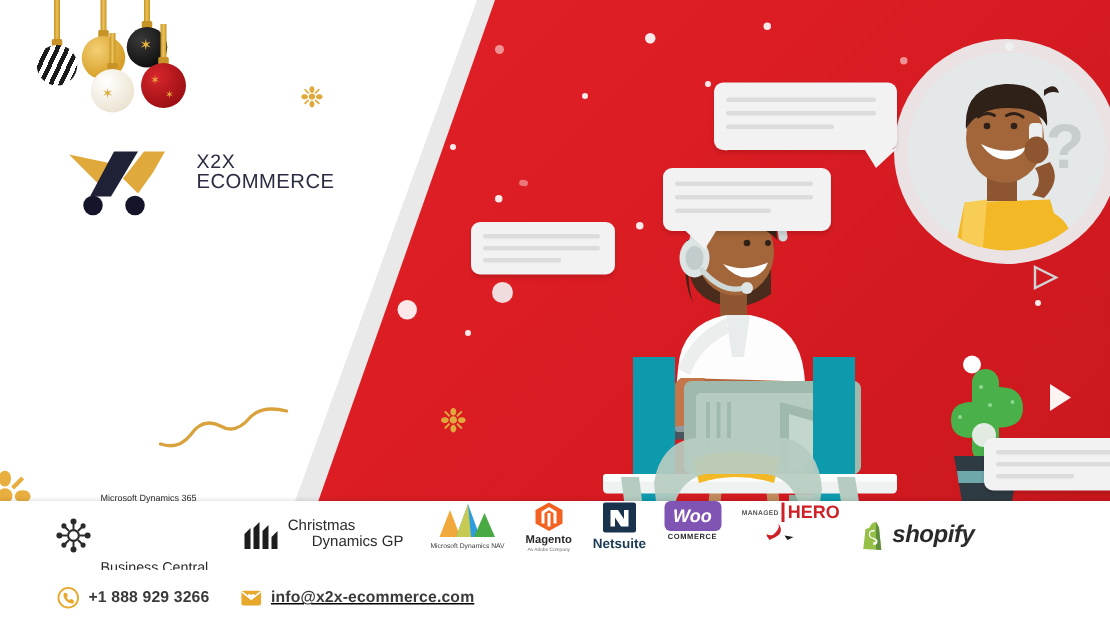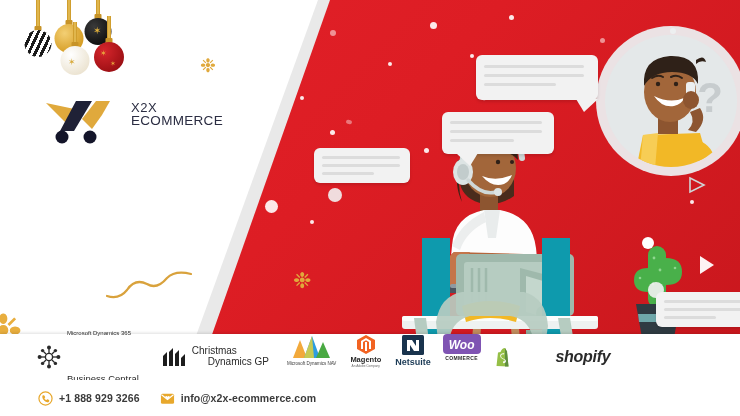--- a/index.html
+++ b/index.html
@@ -407,41 +407,53 @@
       <span style="font-size:9px;font-weight:bold;color:#1b3a55;margin-top:1px;">Netsuite</span>
     </div>
 
     <div class="plogo" style="margin-left:12px;flex-direction:column;">
       <div style="background:#7f54b3;border-radius:4px;padding:1px 6px;">
         <span style="font-size:12px;font-weight:bold;color:#fff;font-style:italic;text-align:right;">Woo</span>
       </div>
       <span style="font-size:5px;font-weight:bold;color:#2a2a2a;letter-spacing:.4px;margin-top:1px;">COMMERCE</span>
     </div>
 
-
-    <div class="plogo" style="margin-left:14px;gap:40px;">
+    <div class="plogo" style="margin-left:14px;flex-direction:column;">
+      <div style="display:flex;align-items:center;">
+        <span style="font-size:4.5px;font-weight:bold;color:#555;letter-spacing:.2px;">MANAGED</span>
+        <span style="display:inline-block;width:2px;height:13px;background:#cf2027;margin:0 2px;"></span>
+        <span style="font-size:12px;font-weight:bold;color:#cf2027;">HERO</span>
+      </div>
+      <svg width="40" height="13" viewBox="0 0 40 13">
+        <path d="M12 1 q4 6 -2 9 q-5 2 -6 -2 q4 2 6 -1 q3 -3 2 -6 Z" fill="#cf2027"></path>
+        <path d="M4 9 L10 10 L6 12 Z" fill="#cf2027"></path>
+        <path d="M16 9 L22 10 L18 12 Z" fill="#1d1d1d"></path>
+      </svg>
+    </div>
+
+    <div class="plogo" style="margin-left:14px;">
       <svg width="18" height="20" viewBox="0 0 18 20">
         <path d="M10 1 q-3 0 -4.5 4 L3 5.6 L1.5 19 L13.5 19.6 L12 4.6 Z" fill="#95bf47"></path>
         <path d="M10 1 L12 4.6 L13.5 19.6 L10 19.4 Z" fill="#5e8e3e"></path>
         <path d="M8.6 7.5 q-2.6 -.6 -2.6 1.6 q0 2 2.6 2.6 q2.4 .6 2.4 2.4 q0 2.4 -3 2 l.4 -2 q1.4 .5 1.4 -.4 q0 -.9 -2.2 -1.6 q-2.4 -.8 -2.4 -3 q0 -3.2 4.2 -2.8 Z" fill="#fff"></path>
       </svg>
       <span style="font-size:16px;font-style:italic;font-weight:bold;color:#2a2a2a;margin-left:3px;letter-spacing:-.3px;">shopify</span>
     </div>
   </div>
 
   <div class="contactbar">
     <div class="citem">
       <svg class="cicon" viewBox="0 0 16 16">
         <circle cx="8" cy="8" r="7" fill="none" stroke="#e8a82c" stroke-width="1.3"></circle>
         <path d="M5.2 4.6 q1.3 -.6 1.9 .6 l.5 1.1 q.2 .5 -.3 .9 l-.5 .4 q.6 1.5 2.1 2.1 l.4 -.5 q.4 -.5 .9 -.3 l1.1 .5 q1.2 .6 .6 1.9 q-.5 1 -1.8 .8 q-2 -.3 -3.6 -1.9 q-1.6 -1.6 -1.9 -3.6 q-.2 -1.3 .6 -2 Z" fill="#e8a82c"></path>
       </svg>
       <span class="ctext">+1 888 929 3266</span>
     </div>
 
-    <div class="citem" style="margin-left:6px;">
+    <div class="citem" style="margin-left:6px;text-decoration:underline;">
       <svg class="cicon" viewBox="0 0 16 16">
         <rect x="1" y="3" width="14" height="10.5" rx="1.6" fill="#e8a82c"></rect>
         <path d="M1.6 4 L8 9 L14.4 4" fill="none" stroke="#fff" stroke-width="1.2"></path>
         <path d="M8 6.2 q-1.2 -1.6 -2.3 -.3 q-.9 1.1 2.3 3.3 q3.2 -2.2 2.3 -3.3 q-1.1 -1.3 -2.3 .3 Z" fill="#fff"></path>
       </svg>
       <span class="ctext">info@x2x-ecommerce.com</span>
     </div>
 
   </div>
 

